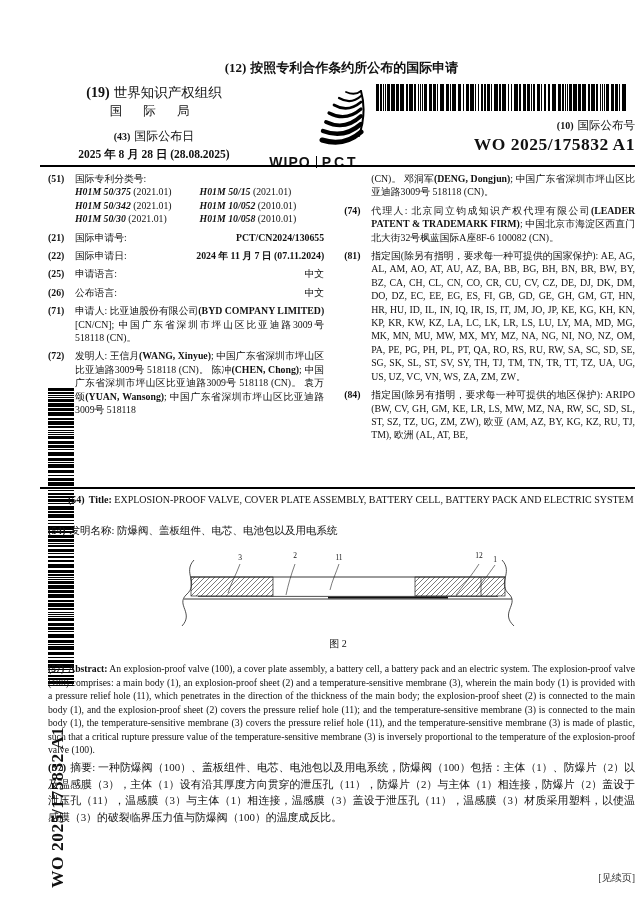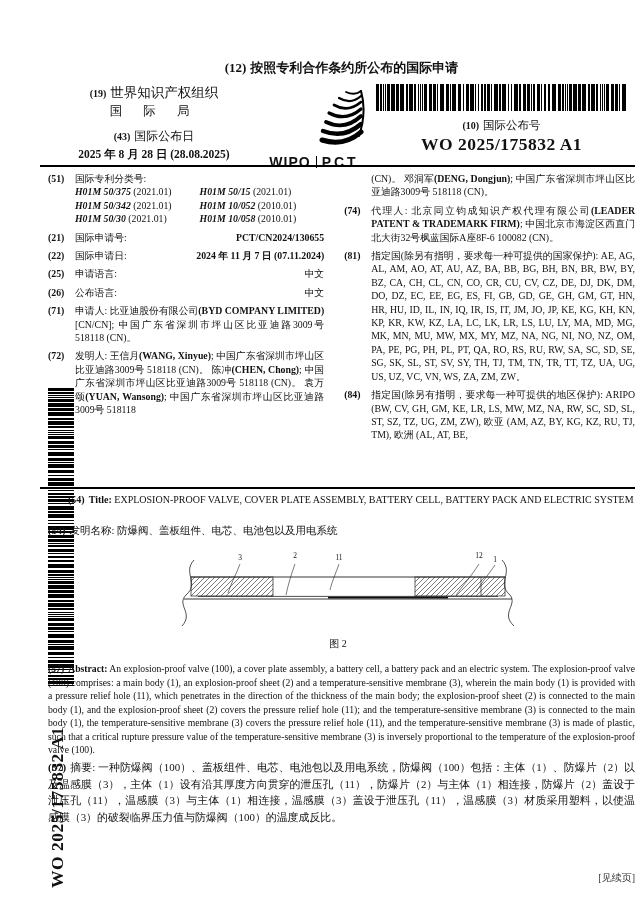--- a/index.html
+++ b/index.html
@@ -7,31 +7,31 @@
         font-family:"Liberation Serif","DejaVu Serif",serif;color:#111;}
   .content{position:absolute;left:48px;top:0;width:587px;height:905px;}
   .tag{font-weight:bold;margin-right:4px;}
   b{font-weight:bold;}
 
   
   #line12{position:absolute;top:59px;left:0;width:100%;text-align:center;font-size:13px;font-weight:bold;}
   #hdr{position:absolute;top:84px;left:0;width:100%;display:flex;}
   .hdr-left{width:212px;text-align:center;}
   .org-line{font-size:13.5px;}
-  .org-line .tag{font-size:10px;}
+  .org-line .tag{font-size:14px;}
   .bureau{font-size:12.5px;letter-spacing:9px;margin-top:1px;}
   .pubdate-label{font-size:12px;margin-top:8px;}
   .pubdate-label .tag{font-size:10px;}
   .pubdate{font-size:11.5px;font-weight:bold;margin-top:2px;}
   .hdr-logo{width:108px;text-align:right;padding-top:2px;}
   .logo-row{display:flex;align-items:center;justify-content:center;margin-top:4px;}
   .logo-wipo{font-size:14px;font-weight:bold;letter-spacing:1px;font-family:"Liberation Sans","DejaVu Sans",sans-serif;}
   .logo-div{width:1px;height:12px;background:#000;margin:0 5px;}
   .logo-pct{font-size:14px;font-weight:bold;letter-spacing:3px;font-family:"Liberation Sans","DejaVu Sans",sans-serif;}
-  .hdr-right{flex:1;text-align:center;}
+  .hdr-right{flex:1;text-align:right;}
   .barcode-top{width:252px;height:27px;margin:0 auto 7px auto;}
   .pubno-label{font-size:11.5px;}
   .pubno-label .tag{font-size:10px;}
   .pubno{font-size:17.5px;font-weight:bold;letter-spacing:.5px;margin-top:1px;}
 
   .rule{position:absolute;left:-8px;width:595px;border-top:2px solid #000;height:0;}
   #rule1{top:165px;}
   #rule2{top:487px;}
 
   

